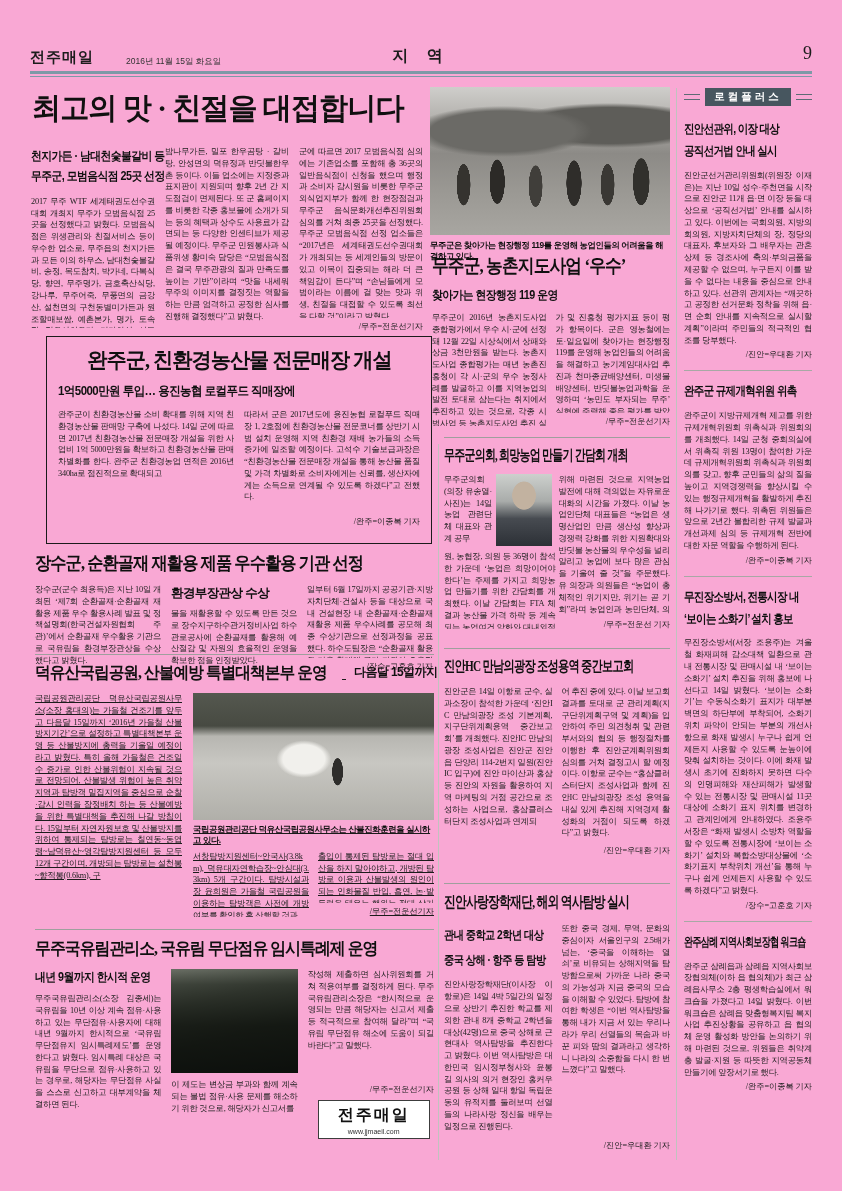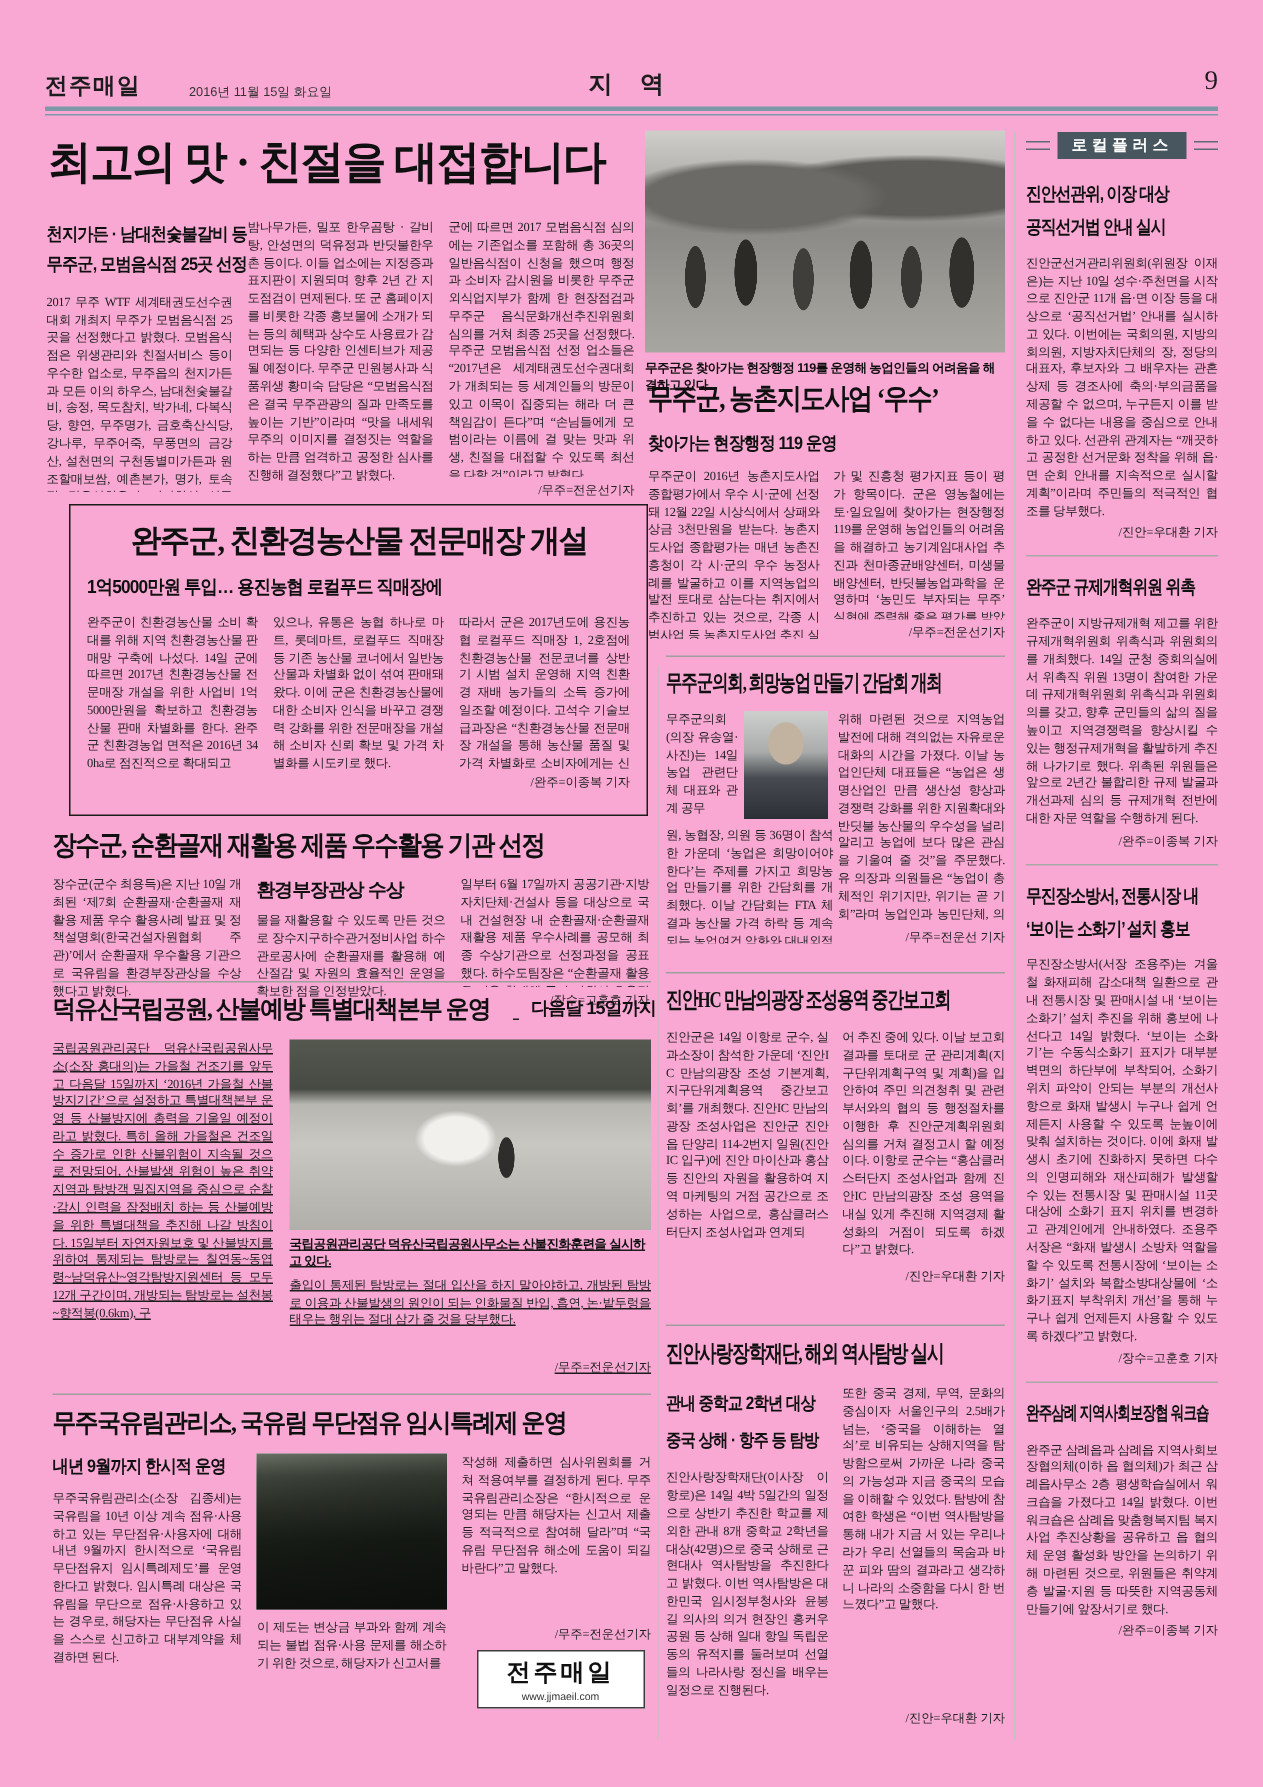--- a/index.html
+++ b/index.html
@@ -104,23 +104,20 @@
   <div class="abs" style="left:46px;top:336px;width:386px;height:208px;border:1.5px solid #1b1b1b;box-sizing:border-box;padding:9px 11px;">
     <div style="text-align:center;">
       <div class="hl" style="display:inline-block;font-size:21px;transform:scaleX(0.96);transform-origin:50% 50%;">완주군, 친환경농산물 전문매장 개설</div>
     </div>
     <div class="sub" style="font-size:12.5px;margin-top:9px;white-space:nowrap;transform:scaleX(0.92);transform-origin:0 0;">1억5000만원 투입… 용진농협 로컬푸드 직매장에</div>
     <div class="cols" style="margin-top:9px;">
       <div class="col">
         <div class="bt" style="height:116px;">완주군이 친환경농산물 소비 확대를 위해 지역 친환경농산물 판매망 구축에 나섰다. 14일 군에 따르면 2017년 친환경농산물 전문매장 개설을 위한 사업비 1억 5000만원을 확보하고 친환경농산물 판매 차별화를 한다. 완주군 친환경농업 면적은 2016년 340ha로 점진적으로 확대되고</div>
       </div>
       <div class="col">
-        <div class="bt" style="height:116px;">있으나, 유통은 농협 하나로 마트, 롯데마트, 로컬푸드 직매장 등 기존 농산물 코너에서 일반농산물과 차별화 없이 섞여 판매돼 왔다. 이에 군은 친환경농산물에 대한 소비자 인식을 바꾸고 경쟁력 강화를 위한 전문매장을 개설해 소비자 신뢰 확보 및 가격 차별화를 시도키로 했다.</div>
-      </div>
-      <div class="col">
         <div class="bt" style="height:104px;">따라서 군은 2017년도에 용진농협 로컬푸드 직매장 1, 2호점에 친환경농산물 전문코너를 상반기 시범 설치 운영해 지역 친환경 재배 농가들의 소득 증가에 일조할 예정이다. 고석수 기술보급과장은 “친환경농산물 전문매장 개설을 통해 농산물 품질 및 가격 차별화로 소비자에게는 신뢰를, 생산자에게는 소득으로 연계될 수 있도록 하겠다”고 전했다.</div>
         <div class="byline">/완주=이종복 기자</div>
       </div>
     </div>
   </div>
 
   <div class="abs" style="left:35px;top:551px;width:398px;">
     <div class="hl" style="font-size:18px;transform:scaleX(0.9);">장수군, 순환골재 재활용 제품 우수활용 기관 선정</div>
     <div class="cols" style="margin-top:9px;">
       <div class="col">
@@ -145,20 +142,23 @@
       <span class="sub" style="display:inline-block;font-size:12px;margin-left:8px;vertical-align:2px;">다음달 15일까지</span>
     </div>
     <div style="display:flex;gap:11px;margin-top:9px;">
       <div style="width:147px;flex:none;">
         <div class="bt" style="height:226px;">국립공원관리공단 덕유산국립공원사무소(소장 홍대의)는 가을철 건조기를 앞두고 다음달 15일까지 ‘2016년 가을철 산불방지기간’으로 설정하고 특별대책본부 운영 등 산불방지에 총력을 기울일 예정이라고 밝혔다. 특히 올해 가을철은 건조일수 증가로 인한 산불위험이 지속될 것으로 전망되어, 산불발생 위험이 높은 취약지역과 탐방객 밀집지역을 중심으로 순찰·감시 인력을 잠정배치 하는 등 산불예방을 위한 특별대책을 추진해 나갈 방침이다. 15일부터 자연자원보호 및 산불방지를 위하여 통제되는 탐방로는 칠연동~동엽령~남덕유산~영각탐방지원센터 등 모두 12개 구간이며, 개방되는 탐방로는 설천봉~향적봉(0.6km), 구</div>
       </div>
       <div style="width:241px;flex:none;">
         <div class="photo ph-fire" style="width:241px;height:127px;"></div>
         <div class="caption" style="margin-top:4px;">국립공원관리공단 덕유산국립공원사무소는 산불진화훈련을 실시하고 있다.</div>
         <div class="cols" style="margin-top:5px;gap:9px;">
+          <div class="col">
+            <div class="bt" style="height:66px;">서창탐방지원센터~안국사(3.8km), 덕유대자연학습장~안심대(3.3km) 5개 구간이다. 탐방시설과장 윤희원은 가을철 국립공원을 이용하는 탐방객은 사전에 개방여부를 확인한 후 산행할 것과</div>
+          </div>
           <div class="col">
             <div class="bt" style="height:52px;">출입이 통제된 탐방로는 절대 입산을 하지 말아야하고, 개방된 탐방로 이용과 산불발생의 원인이 되는 인화물질 반입, 흡연, 논·밭두렁을 태우는 행위는 절대 삼가 줄 것을 당부했다.</div>
             <div class="byline">/무주=전운선기자</div>
           </div>
         </div>
       </div>
     </div>
   </div>
 
   <div class="abs hr" style="left:35px;top:929px;width:399px;"></div>

